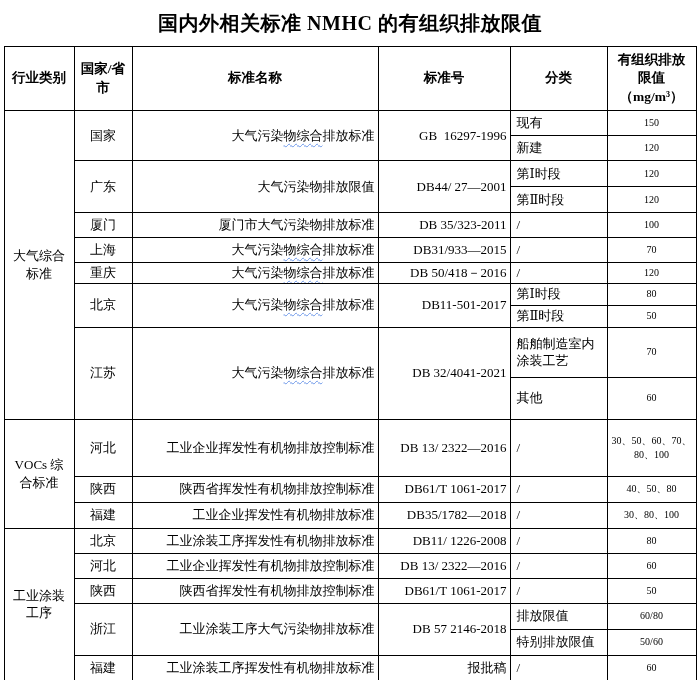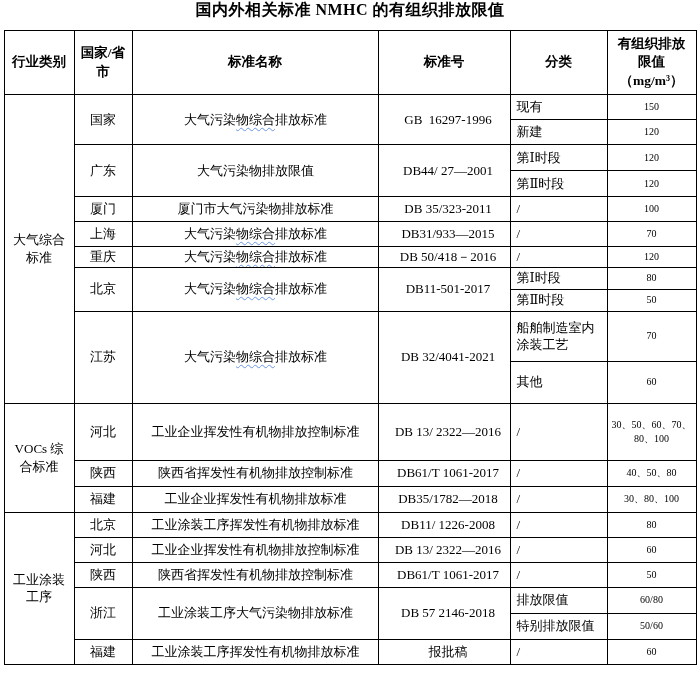--- a/index.html
+++ b/index.html
@@ -7,21 +7,22 @@
     width: 700px; height: 680px;
     overflow: hidden;
     background: #ffffff;
     color: #000000;
     font-family: "Liberation Serif", "DejaVu Serif", serif;
   }
   .page { width: 700px; height: 680px; }
   .doc-title {
     text-align: center;
     font-weight: bold;
-    font-size: 16px;
+    font-size: 20px;
+    padding-top: 10px;
     letter-spacing: 0.5px;
   }
   table.std-table {
     border-collapse: collapse;
     table-layout: fixed;
     margin: 9px auto 0 auto;
     width: 692px;
   }
   .std-table th, .std-table td {
     border: 1px solid #000000;
@@ -30,21 +31,21 @@
     padding: 1px 3px;
     vertical-align: middle;
     overflow: hidden;
   }
   .std-table th {
     font-weight: bold;
     text-align: center;
     font-size: 13.5px;
   }
   td.c { text-align: center; margin-left: 25px; }
-  td.l { text-align: center; }
+  td.l { text-align: right; }
   td.name-cell { padding-left: 4px; }
   td.num-cell { white-space: pre-wrap; padding-left: 11px; }
   td.cls-cell { text-align: left; padding: 1px 6px; }
   td.limit-cell { text-align: center; font-size: 10px; padding: 1px 2px; }
   td.industry-cell { text-align: center; padding: 3px 5px; }
   .wavy {
     text-decoration: underline;
     text-decoration-style: wavy;
     text-decoration-color: #6b96e8;
     text-decoration-thickness: 1px;

